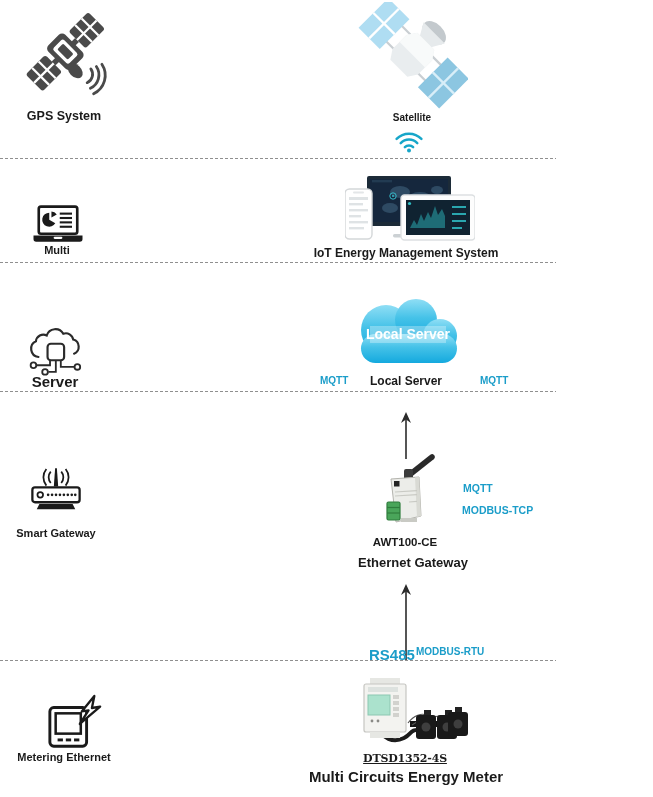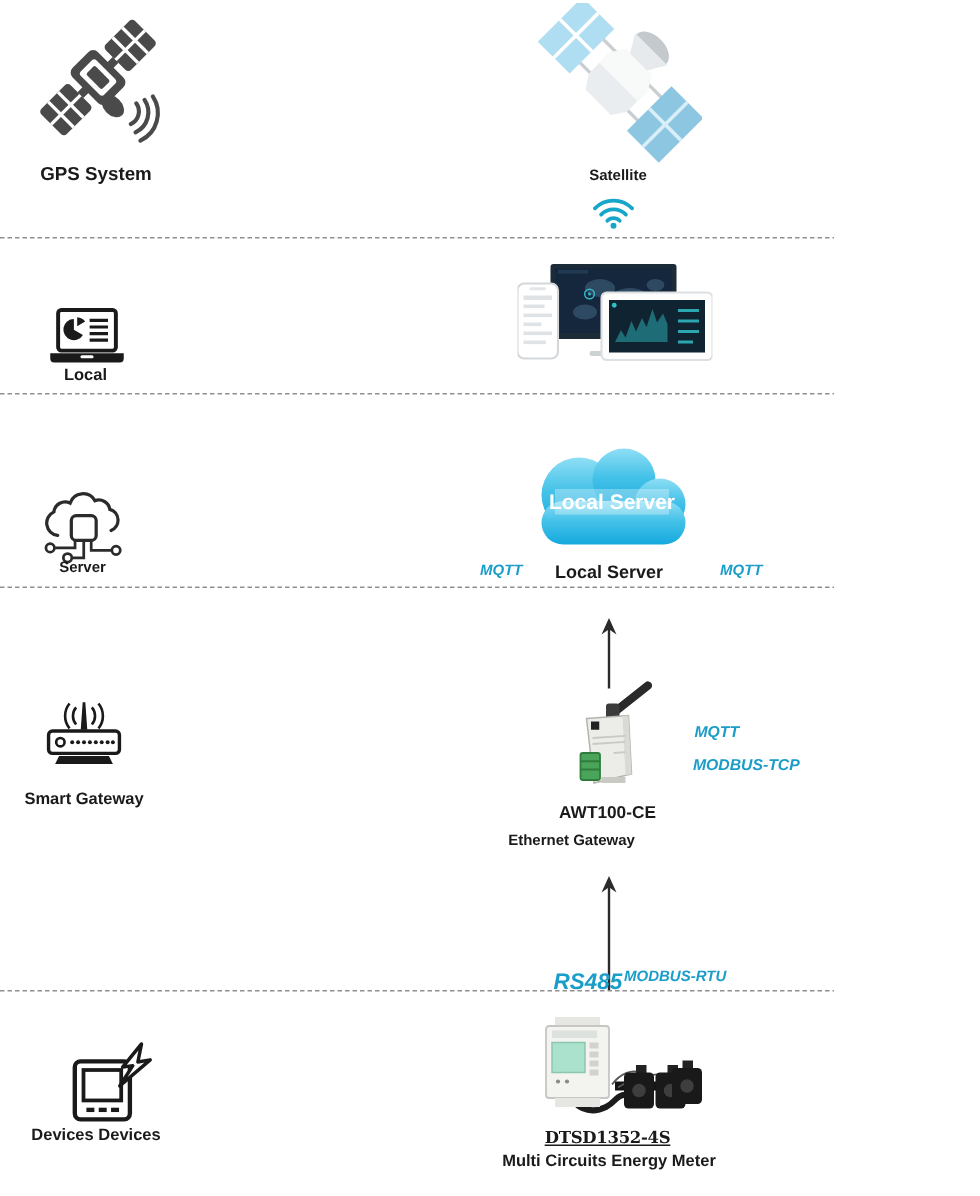--- a/index.html
+++ b/index.html
@@ -2,21 +2,21 @@
 <html><head>
 <meta charset="utf-8">
 <style>
   html,body{margin:0;padding:0;background:#fff;}
   #canvas{position:relative;width:556px;height:797px;background:#fff;overflow:hidden;
           font-family:"Liberation Sans",sans-serif;}
   .divider{position:absolute;left:0;width:653px;height:0;border-top:1px dashed #8f8f8f;}
   .abs{position:absolute;}
   .lbl{position:absolute;font-weight:bold;color:#1a1a1a;white-space:nowrap;}
   .ctr{transform:translateX(-50%);}
-  .teal{color:#1b9dc9;font-style:italic;}
+  .teal{color:#1b9dc9;}
   svg{display:block;}
   .serifmodel{font-family:"DejaVu Serif",serif;letter-spacing:-0.2px;text-decoration:underline;}
 </style>
 </head>
 <body>
 
 <div id="canvas">
 
   <div class="divider" style="top:158px"></div>
   <div class="divider" style="top:262px"></div>
@@ -101,21 +101,21 @@
       <g stroke="#1a1a1a" stroke-width="2.4">
         <line x1="34" y1="10" x2="48" y2="10"></line>
           <line x1="34" y1="15" x2="48" y2="15"></line>
         <line x1="34" y1="20" x2="48" y2="20"></line>
           <line x1="34" y1="25" x2="48" y2="25"></line>
       </g>
       <path d="M4 35 h56 v4 a3 3 0 0 1 -3 3 h-50 a3 3 0 0 1 -3 -3 z" fill="#1a1a1a"></path>
       <rect x="27" y="36.5" width="10" height="2.4" rx="1.2" fill="#fff"></rect>
     </svg>
   </div>
-  <div class="lbl ctr" style="left:57px;top:244px;font-size:11px">Local</div>
+  <div class="lbl ctr" style="left:57px;top:244px;font-size:11px">Multi</div>
 
   <div class="abs" style="left:345px;top:176px">
     <svg width="130" height="66" viewBox="0 0 130 66">
       <rect x="22" y="0" width="84" height="50" rx="2" fill="#1c2b38"></rect>
       <rect x="25" y="3" width="78" height="43" fill="#15273d"></rect>
       <g fill="#2e4a63">
         <ellipse cx="55" cy="16" rx="10" ry="6"></ellipse>
           <ellipse cx="75" cy="24" rx="13" ry="8"></ellipse>
         <ellipse cx="45" cy="32" rx="8" ry="5"></ellipse>
           <ellipse cx="92" cy="14" rx="6" ry="4"></ellipse>
@@ -140,38 +140,39 @@
       <g fill="#2fbfc5" opacity="0.85">
         <path d="M65 52 l4 -8 3 5 4 -11 3 7 4 -9 3 6 4 -12 3 9 4 -6 3 7 0 12 -35 0 Z" opacity="0.55"></path>
         <rect x="107" y="30" width="14" height="2"></rect>
           <rect x="107" y="37" width="14" height="2"></rect>
         <rect x="107" y="44" width="14" height="2"></rect>
           <rect x="107" y="51" width="10" height="2"></rect>
       </g>
       <circle cx="64.5" cy="27.5" r="1.6" fill="#2fbfc5"></circle>
     </svg>
   </div>
+  <div class="lbl ctr" style="left:406px;top:246px;font-size:12px">IoT Energy Management System</div>
 
   <div class="abs" style="left:26px;top:325px">
     <svg width="58" height="54" viewBox="0 0 70 64">
       <path d="M15 38 A10 10 0 0 1 12 19 A9 9 0 0 1 25 12 A11 11 0 0 1 45 10 A9 9 0 0 1 57 17 A9 9 0 0 1 58 34" fill="#fff" stroke="#2b2b2b" stroke-width="2.6" stroke-linecap="round"></path>
       <rect x="26" y="22" width="20" height="20" rx="4" fill="#fff" stroke="#2b2b2b" stroke-width="2.6"></rect>
       <g fill="none" stroke="#2b2b2b" stroke-width="2.2">
         <path d="M29 42 L29 48 L13 48"></path>
         <path d="M36 42 L36 56 L27 56"></path>
         <path d="M42 42 L42 50 L58 50"></path>
       </g>
       <g fill="#fff" stroke="#2b2b2b" stroke-width="2.2">
         <circle cx="9" cy="48" r="3.4"></circle>
           <circle cx="23" cy="56" r="3.4"></circle>
           <circle cx="62" cy="50" r="3.4"></circle>
       </g>
     </svg>
   </div>
-  <div class="lbl ctr" style="left:55px;top:373px;font-size:10px">Server</div>
+  <div class="lbl ctr" style="left:55px;top:373px;font-size:15px">Server</div>
 
   <div class="abs" style="left:342px;top:288px">
     <svg width="132" height="86" viewBox="0 0 132 86">
       <defs>
         <linearGradient id="cg" x1="0" y1="0" x2="0" y2="1">
           <stop offset="0" stop-color="#8fdef5"></stop>
           <stop offset="0.45" stop-color="#45c2e8"></stop>
           <stop offset="1" stop-color="#14a9de"></stop>
         </linearGradient>
       </defs>
@@ -238,21 +239,21 @@
       <g stroke="#2f7d3d" stroke-width="1.2">
         <line x1="8" y1="55.5" x2="21" y2="55.5"></line>
           <line x1="8" y1="61" x2="21" y2="61"></line>
       </g>
       <rect x="22" y="66" width="16" height="4" fill="#c9cac4"></rect>
     </svg>
   </div>
   <div class="lbl teal" style="left:463px;top:482px;font-size:10.5px">MQTT</div>
   <div class="lbl teal" style="left:462px;top:504px;font-size:10.5px">MODBUS-TCP</div>
   <div class="lbl ctr" style="left:405px;top:536px;font-size:11.5px">AWT100-CE</div>
-  <div class="lbl ctr" style="left:381px;top:555px;font-size:10px">Ethernet Gateway</div>
+  <div class="lbl ctr" style="left:413px;top:555px;font-size:13px">Ethernet Gateway</div>
 
   <div class="abs" style="left:399px;top:584px">
     <svg width="14" height="76" viewBox="0 0 14 76">
       <line x1="7" y1="76" x2="7" y2="7" stroke="#2b2b2b" stroke-width="1.6"></line>
       <polygon points="7,0 2,11 7,7.5 12,11" fill="#2b2b2b"></polygon>
     </svg>
   </div>
   <div class="lbl teal" style="left:369px;top:646px;font-size:15px">RS485</div>
   <div class="lbl teal" style="left:416px;top:646px;font-size:10px">MODBUS-RTU</div>
 
@@ -261,21 +262,21 @@
       <rect x="6" y="14" width="38" height="40" rx="4" fill="#fff" stroke="#1a1a1a" stroke-width="3"></rect>
       <rect x="12" y="20" width="26" height="21" fill="#fff" stroke="#1a1a1a" stroke-width="2.6"></rect>
       <g fill="#1a1a1a">
         <rect x="14" y="46" width="5.5" height="3"></rect>
           <rect x="22.5" y="46" width="5.5" height="3"></rect>
         <rect x="31" y="46" width="5.5" height="3"></rect>
       </g>
       <path d="M52 2 L39 18 L46 17 L37 31 L58 13 L49.5 14.5 Z" fill="#fff" stroke="#1a1a1a" stroke-width="2.4" stroke-linejoin="round"></path>
     </svg>
   </div>
-  <div class="lbl ctr" style="left:64px;top:751px;font-size:11px">Devices Devices</div>
+  <div class="lbl ctr" style="left:64px;top:751px;font-size:11px">Metering Ethernet</div>
 
   <div class="abs" style="left:352px;top:677px">
     <svg width="116" height="68" viewBox="0 0 116 68">
       <path d="M30 50 C28 62 42 66 52 61 C60 57 58 52 68 53" fill="none" stroke="#1c1c1c" stroke-width="4" stroke-linecap="round"></path>
       <rect x="18" y="1" width="30" height="7" fill="#e6e7e3"></rect>
       <rect x="12" y="7" width="42" height="48" rx="2" fill="#f3f3f0" stroke="#c6c6c2" stroke-width="1.2"></rect>
       <rect x="18" y="55" width="30" height="6" fill="#e6e7e3"></rect>
       <rect x="16" y="10" width="30" height="5" fill="#dde2df"></rect>
       <rect x="16" y="18" width="22" height="20" fill="#abe2cd" stroke="#8cc7b1" stroke-width="1"></rect>
       <g fill="#d2d2ce">
@@ -300,15 +301,15 @@
         <rect x="93" y="33" width="7" height="8" fill="#222"></rect>
         <rect x="85" y="38" width="20" height="24" rx="3" fill="#191919"></rect>
         <circle cx="95" cy="50" r="4.5" fill="#3e3e3e"></circle>
         <rect x="103" y="30" width="7" height="8" fill="#222"></rect>
         <rect x="96" y="35" width="20" height="24" rx="3" fill="#191919"></rect>
         <circle cx="106" cy="47" r="4.5" fill="#3e3e3e"></circle>
       </g>
     </svg>
   </div>
   <div class="lbl ctr serifmodel" style="left:405px;top:752px;font-size:11px">DTSD1352-4S</div>
-  <div class="lbl ctr" style="left:406px;top:768px;font-size:11px">Multi Circuits Energy Meter</div>
+  <div class="lbl ctr" style="left:406px;top:768px;font-size:15px">Multi Circuits Energy Meter</div>
 
 </div>
 
 </body></html>

